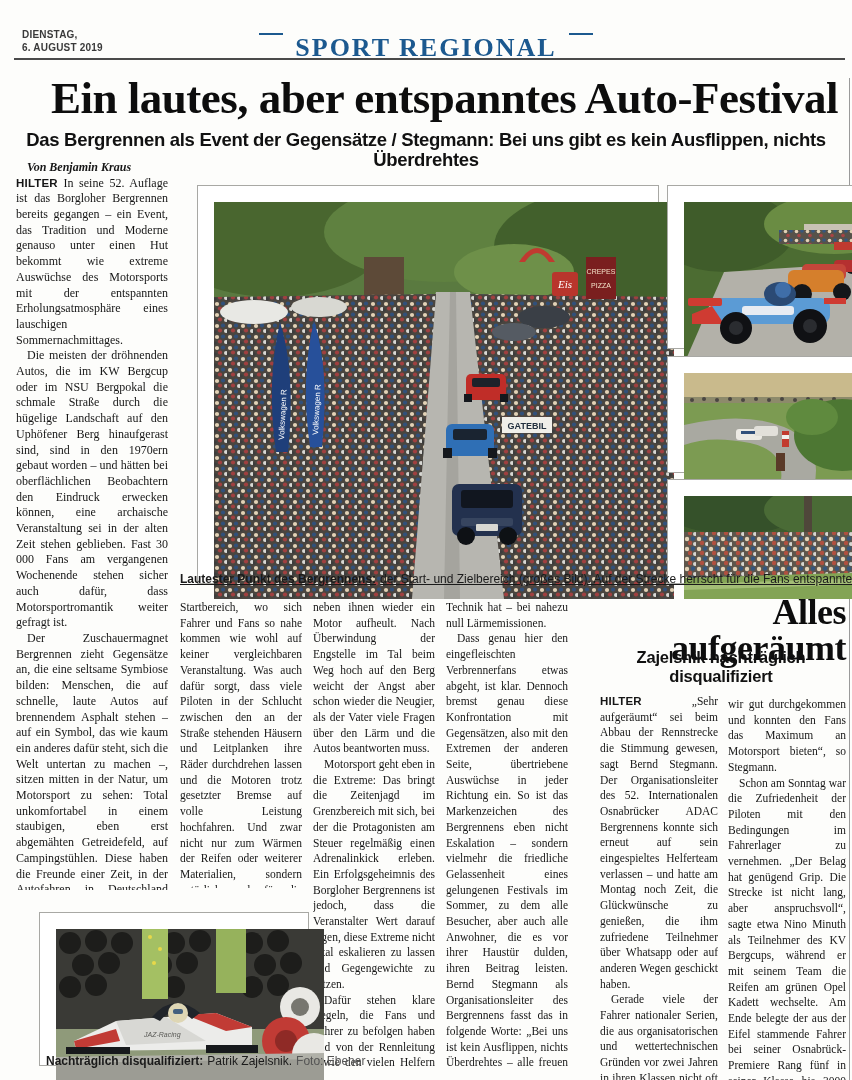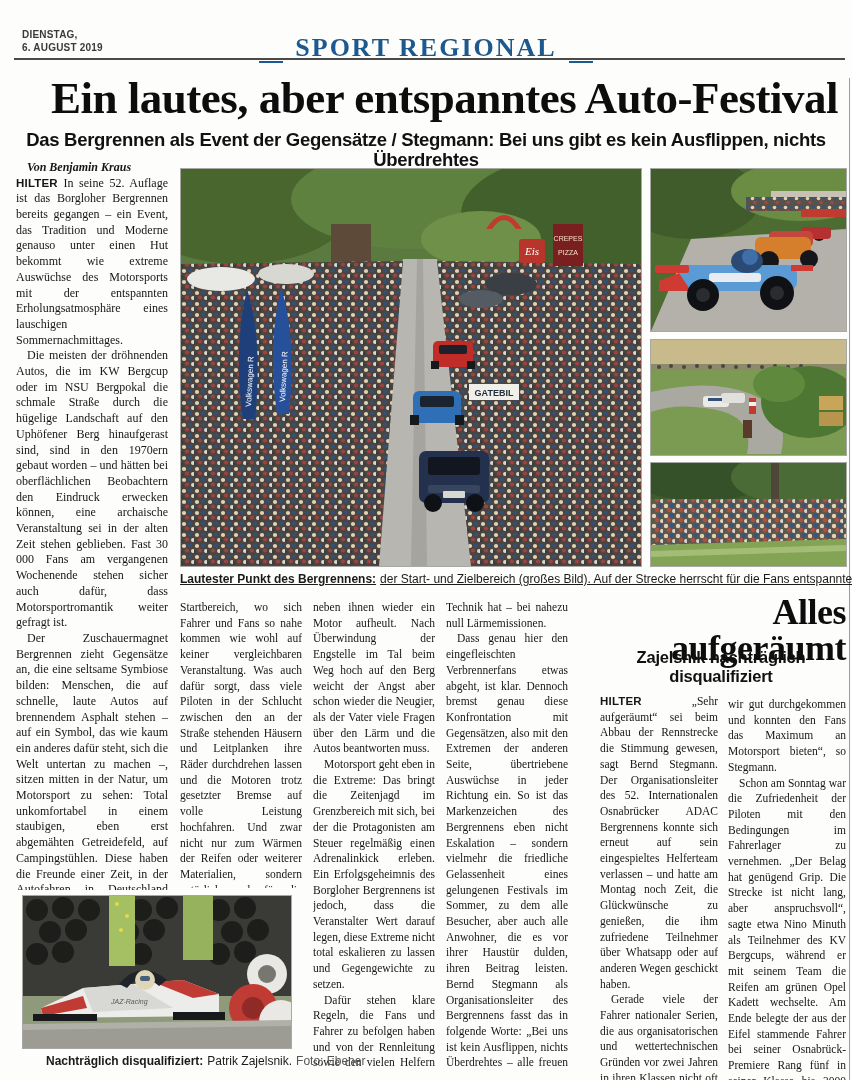--- a/index.html
+++ b/index.html
@@ -1,41 +1,41 @@
 <!DOCTYPE html>
 <html lang="de"><head>
 <meta charset="utf-8">
 <style>
   html,body{margin:0;padding:0;background:#e8e8e6;}
   .page{position:relative;width:852px;height:1080px;background:#fdfdfb;overflow:hidden;
         font-family:"Liberation Serif",serif;color:#161616;margin:0 auto;}
   
   .dateblock{position:absolute;left:22px;top:29px;font:600 10px/1.25 "Liberation Sans",sans-serif;
              color:#3a3a3a;text-transform:uppercase;letter-spacing:.2px;white-space:pre-line;}
-  .section-head{position:absolute;left:0;width:852px;top:33px;display:flex;align-items:flex-end;
+  .section-head{position:absolute;left:0;width:852px;top:33px;display:flex;align-items:flex-start;
                 justify-content:center;gap:12px;}
   .section-head .rule{width:24px;height:2px;background:#1c598f;}
   .section-title{font:700 26px "Liberation Serif",serif;color:#1c598f;letter-spacing:2px;}
   .header-rule{position:absolute;left:14px;width:831px;top:58px;height:2px;background:#4a4a4a;}
   .edge-rule{position:absolute;left:849px;top:78px;bottom:0;width:1px;background:#9a9a9a;}
   
   .headline{position:absolute;left:14px;width:824px;top:76px;margin:0;text-align:right;
             font:600 45px/1.02 "Liberation Serif",serif;letter-spacing:-.5px;color:#0d0d0d;}
   .subhead{position:absolute;left:14px;width:824px;top:130px;margin:0;text-align:center;
            font:700 18.5px/1.1 "Liberation Sans",sans-serif;letter-spacing:-.3px;color:#111;}
   
   .byline{font:italic 600 12px/1.3 "Liberation Serif",serif;margin:0 0 10px 0;white-space:pre-line;}
   .bodycol{position:absolute;text-align:justify;font-size:12px;line-height:15.7px;
            hyphens:auto;-webkit-hyphens:auto;overflow:hidden;}
   .bodycol p{margin:0;text-indent:11px;}
   .bodycol p.lead,.bodycol p.cont{text-indent:0;}
   .dateline{font:700 11.5px "Liberation Sans",sans-serif;letter-spacing:.2px;}
   .narrow{font-size:11.5px;}
   
-  figure{margin:0;padding:0;text-align:right;}
+  figure{margin:17px;padding:16px;text-align:right;}
   .photo{position:absolute;border:1px solid #a8a8a4;background:#fff;box-sizing:border-box;}
   .photo svg{display:block;}
   
   .caption{position:absolute;font:12px "Liberation Sans",sans-serif;color:#1a1a1a;
            display:flex;align-items:baseline;gap:4px;}
   .caption .lead{font-weight:700;white-space:nowrap;}
   .caption .ctext{white-space:nowrap;}
   .caption .credit{margin-left:auto;font-size:12px;color:#555;white-space:nowrap;}
   
   .h2-article{position:absolute;left:596px;width:250px;top:594px;margin:0;text-align:right;

